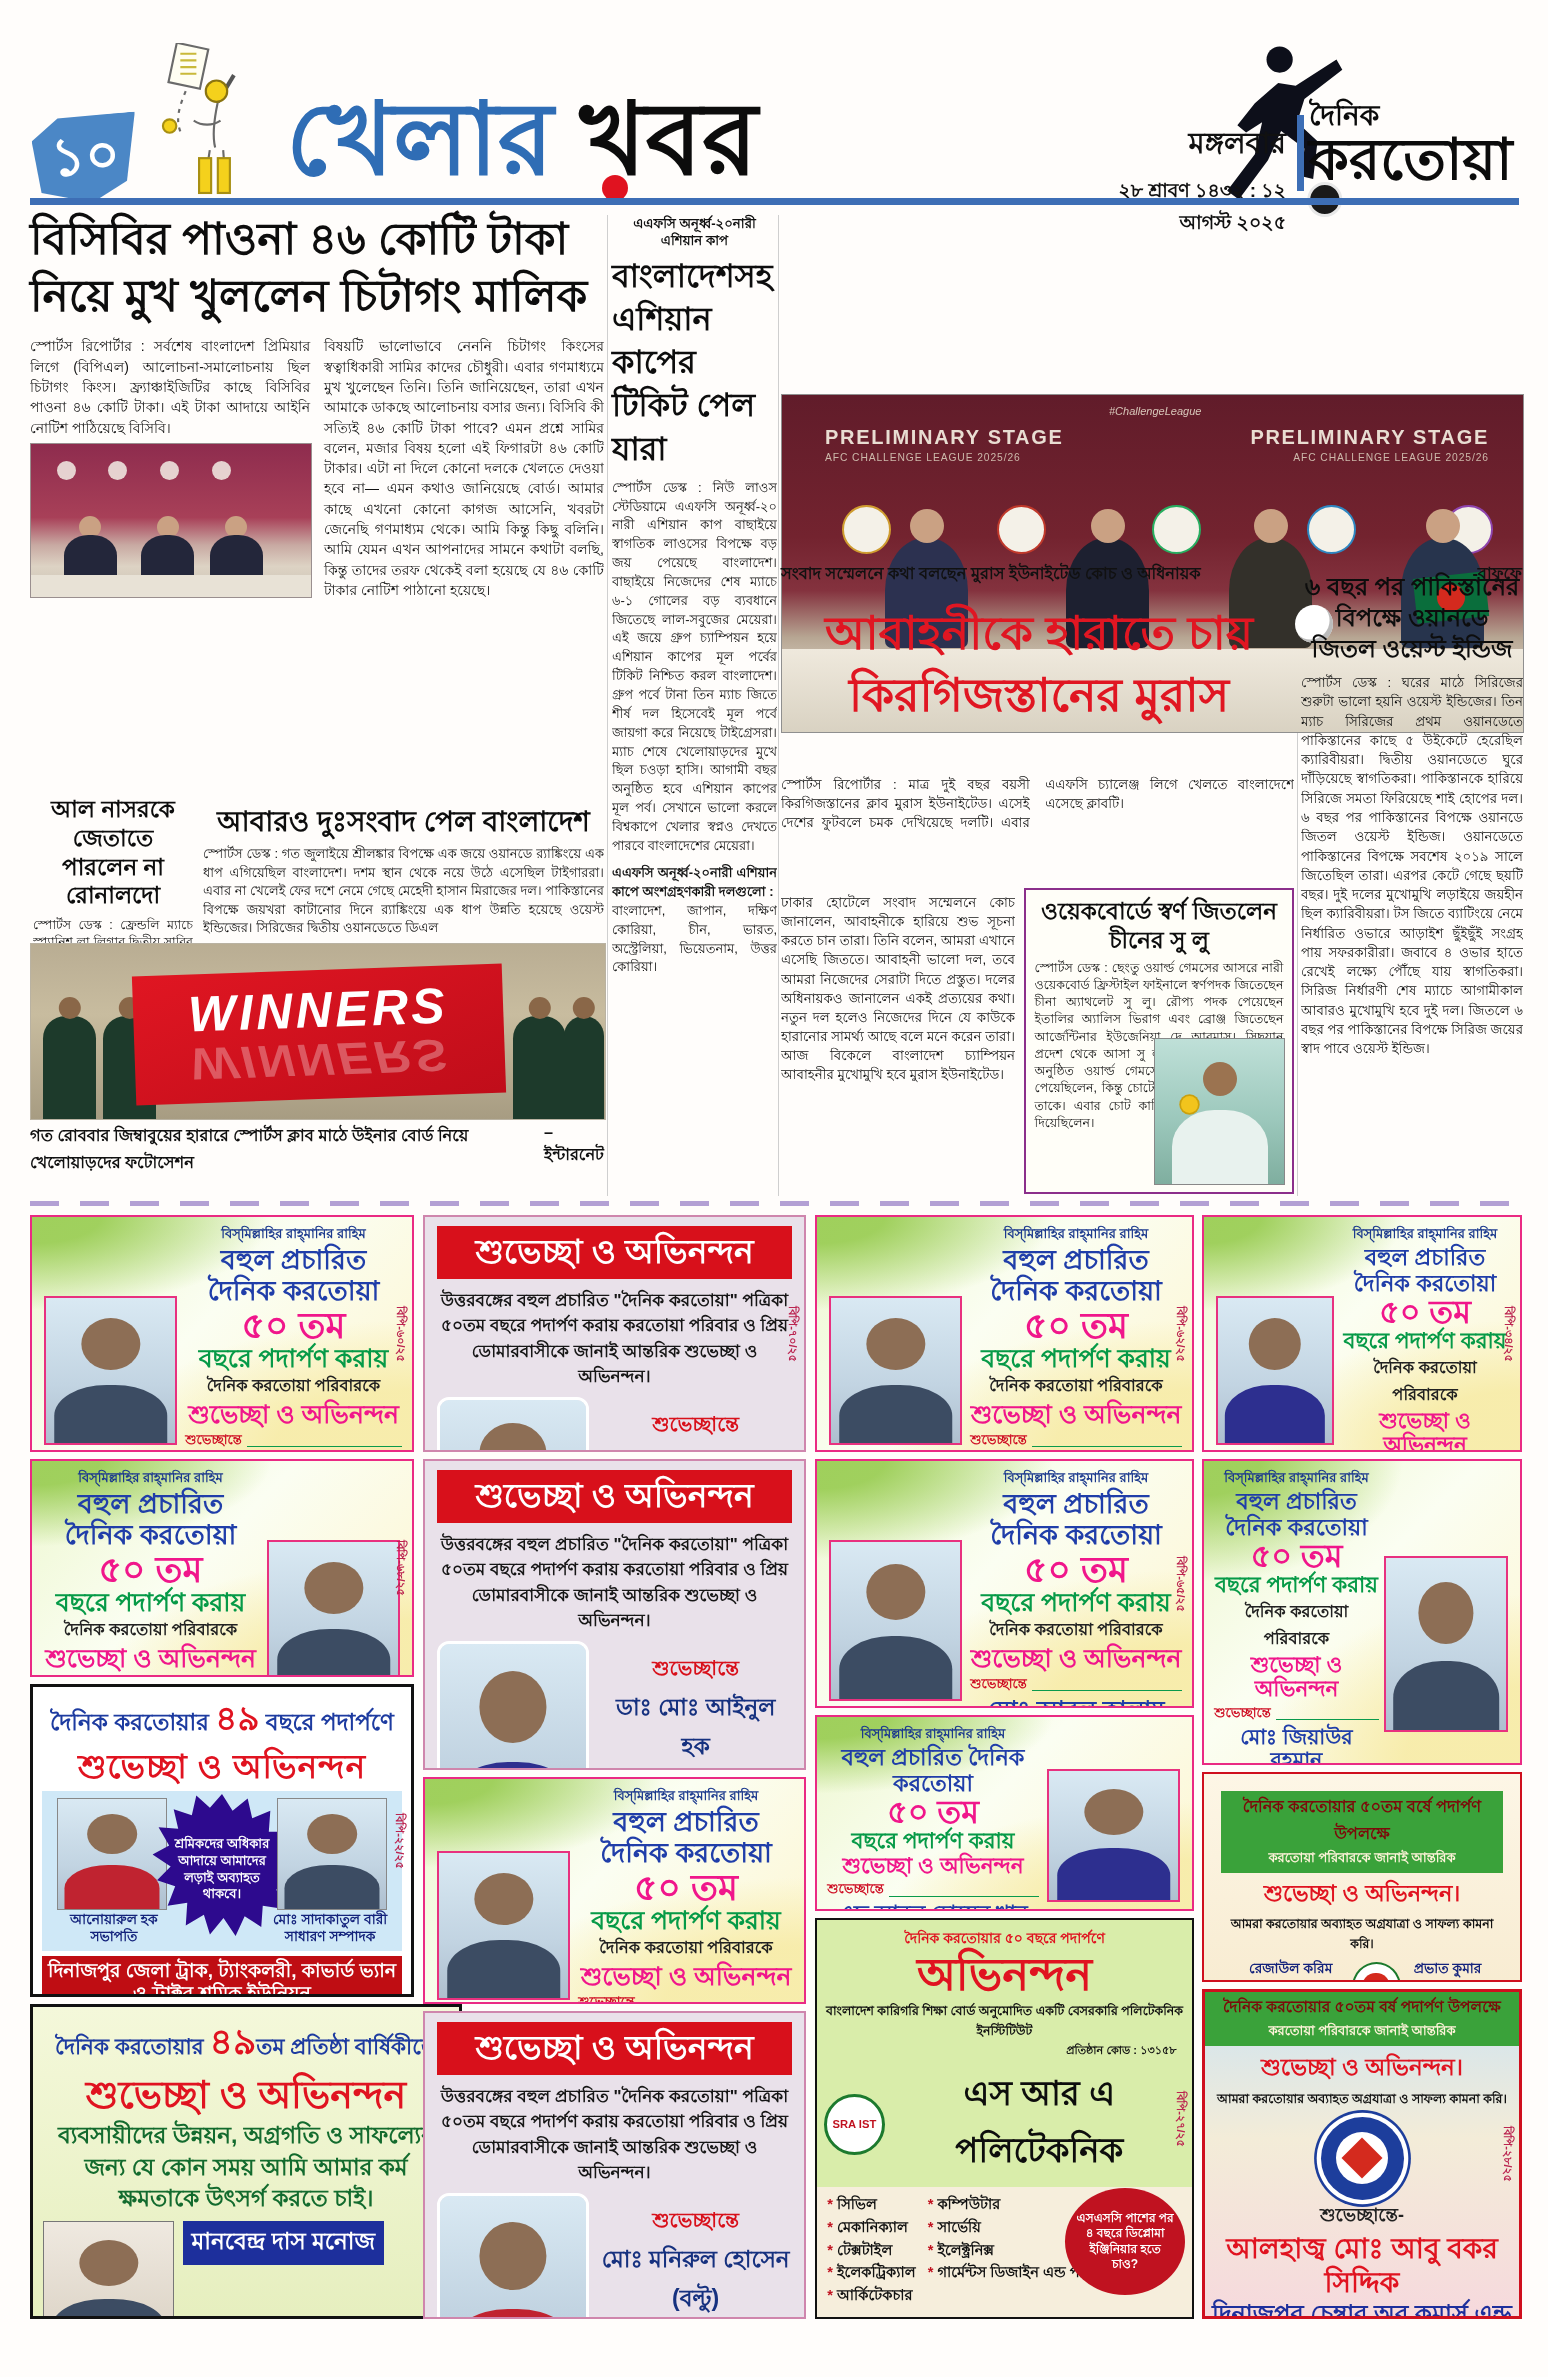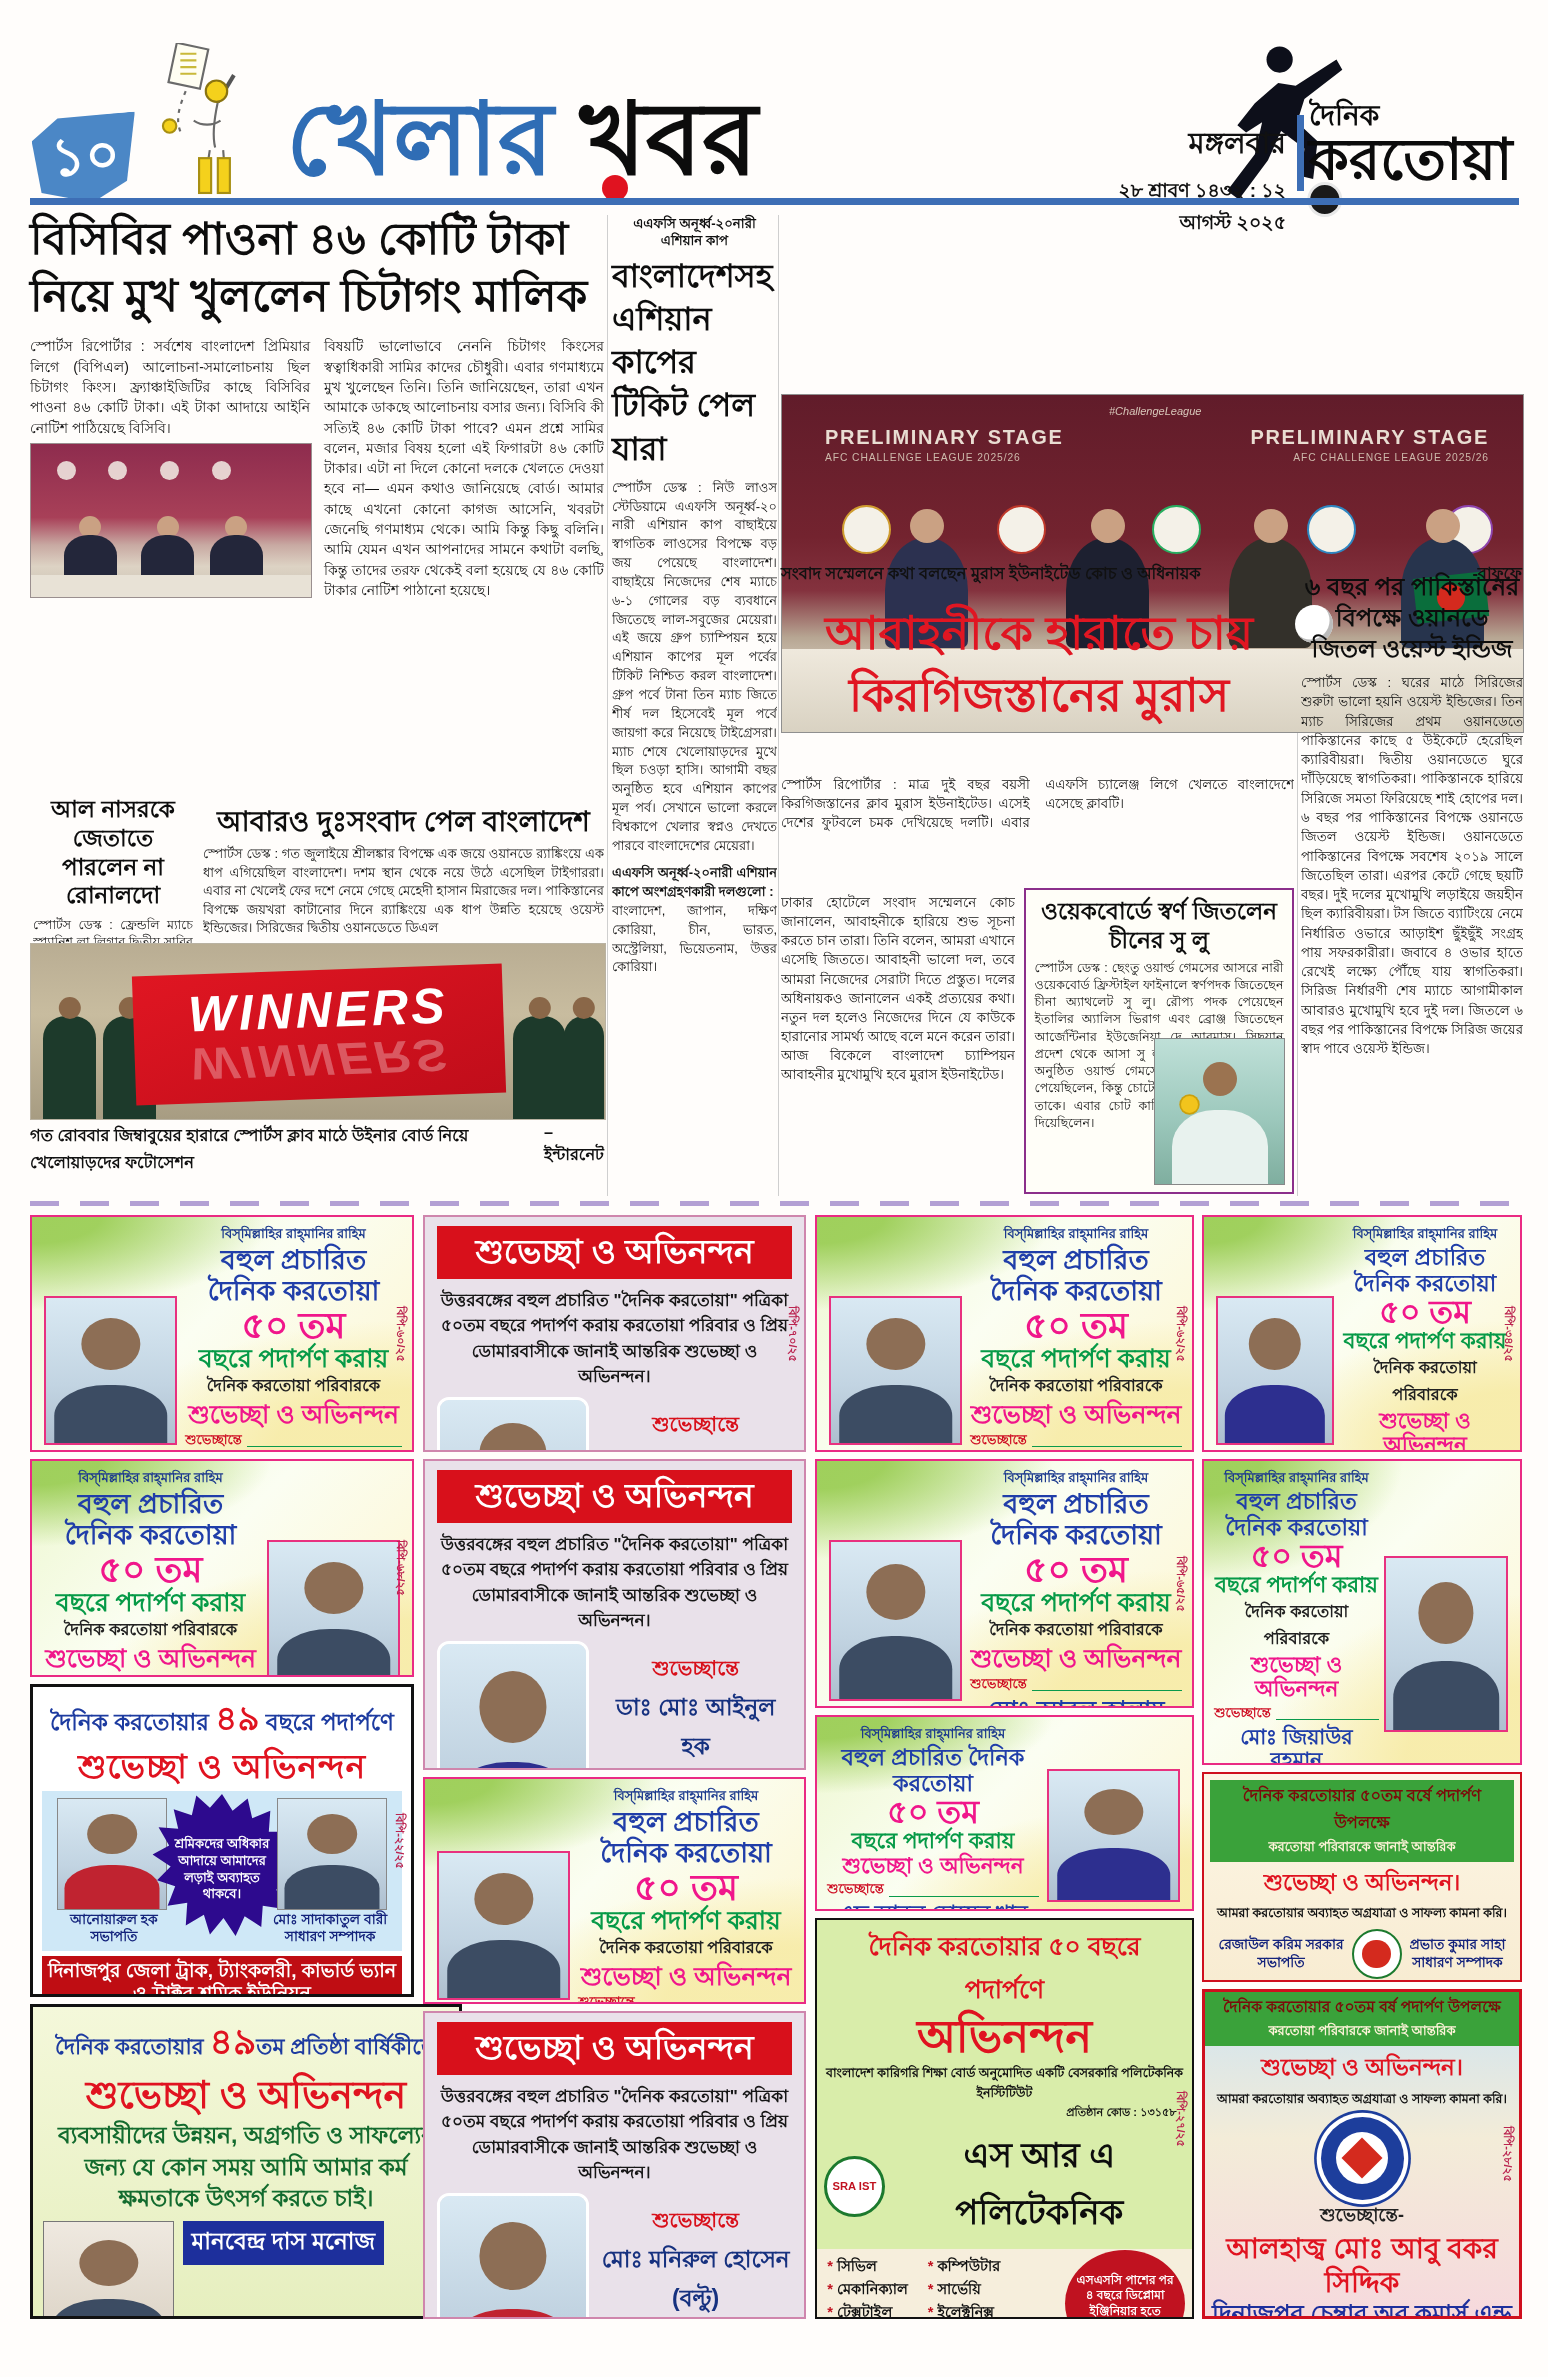--- a/index.html
+++ b/index.html
@@ -139,35 +139,35 @@
   .mana .h1x{font-size:21.5px;font-weight:bold;color:#1d3ba0}
   .mana .h1x .num{font-size:36px;color:#e01320}
   .mana .h2x{font-size:38px;font-weight:bold;color:#e01320;margin-top:1.7px;line-height:1}
   .mana .msg{font-size:23px;font-weight:bold;color:#136b2e;line-height:1.35;margin-top:6.9px}
   .mana .low{display:flex;gap:8.6px;margin-top:6.9px;text-align:left}
   .mana .photo3{width:129px;height:129px;border:1.7px solid #777;overflow:hidden;flex:none;background:#fff}
   .mana .nm{display:inline-block;background:#1d2f9c;color:#fff;font-size:23px;font-weight:bold;padding:2.6px 8.6px}
   
   .sra{border:2.6px solid #111;background:#f6eedc;padding:0;text-align:center}
   .sra .top{background:#d9edaa;padding:6.9px 8.6px 5.2px}
-  .sra .t1{color:#e01320;font-weight:bold;font-size:25px}
+  .sra .t1{color:#e01320;font-weight:bold;font-size:14px}
   .sra .t2{color:#e01320;font-weight:bold;font-size:45px;line-height:1.05}
   .sra .t3{font-size:12.5px;font-weight:bold;margin-top:3.4px}
   .sra .t4{font-size:11.2px;font-weight:bold;text-align:right;padding-right:6.9px}
   .sra .nameline{display:flex;align-items:center;gap:8.6px;justify-content:center;padding:1.7px 6.9px 5.2px;background:#d9edaa}
   .sra .slogo{width:55px;height:55px;border-radius:50%;background:#fff;border:3.4px solid #1c7a2e;color:#c01220;font-weight:bold;font-size:11.2px;display:flex;align-items:center;justify-content:center;flex:none}
   .sra .sname{font-size:34px;font-weight:bold;color:#0d0d0d}
   .sra .mid{position:relative;text-align:left;padding:6.9px 10.3px;height:110px}
   .sra .course{font-size:14.6px;font-weight:bold;line-height:1.55}
   .sra .course span::before{content:"* ";color:#c01220}
   .sra .cols{display:flex;gap:12px}
   .sra .badge{position:absolute;right:6.9px;top:1.7px;width:120px;height:107px;border-radius:50%;background:#c01220;color:#fff;
               display:flex;align-items:center;justify-content:center;text-align:center;font-size:12px;font-weight:bold;padding:10.3px;box-sizing:border-box;line-height:1.3}
   
-  .khad{border:2.6px solid #cf0f1e;background:linear-gradient(180deg,#fdf6e6,#f8ecd2);text-align:center;padding:6px}
+  .khad{border:2.6px solid #cf0f1e;background:linear-gradient(180deg,#fdf6e6,#f8ecd2);text-align:center;padding:17px}
   .gband{background:#3aa23a;padding:3.4px 5.2px}
   .gband .g1{color:#7c0a0a;font-weight:bold;font-size:19px}
   .gband .g2{color:#fdf3d8;font-weight:bold;font-size:13px}
   .khad .gr{color:#e01320;font-weight:bold;font-size:22.4px;margin-top:3.4px}
   .khad .ws{font-size:12.5px;font-weight:bold;margin-top:1.7px}
   .khad .row{display:flex;justify-content:space-between;align-items:center;padding:5.2px 8.6px}
   .khad .who{font-size:13.8px;font-weight:bold;color:#14237c;line-height:1.3}
   .klogo{width:46px;height:46px;border-radius:50%;background:#fff;border:2.6px solid #1c7a2e;position:relative}
   .klogo::before{content:"";position:absolute;inset:8.6px;border-radius:50%;background:#d42a1e}
   .khad .yband{background:#ffd800;color:#14237c;font-weight:bold;font-size:18px;padding:4.3px 3.4px;line-height:1.25}

